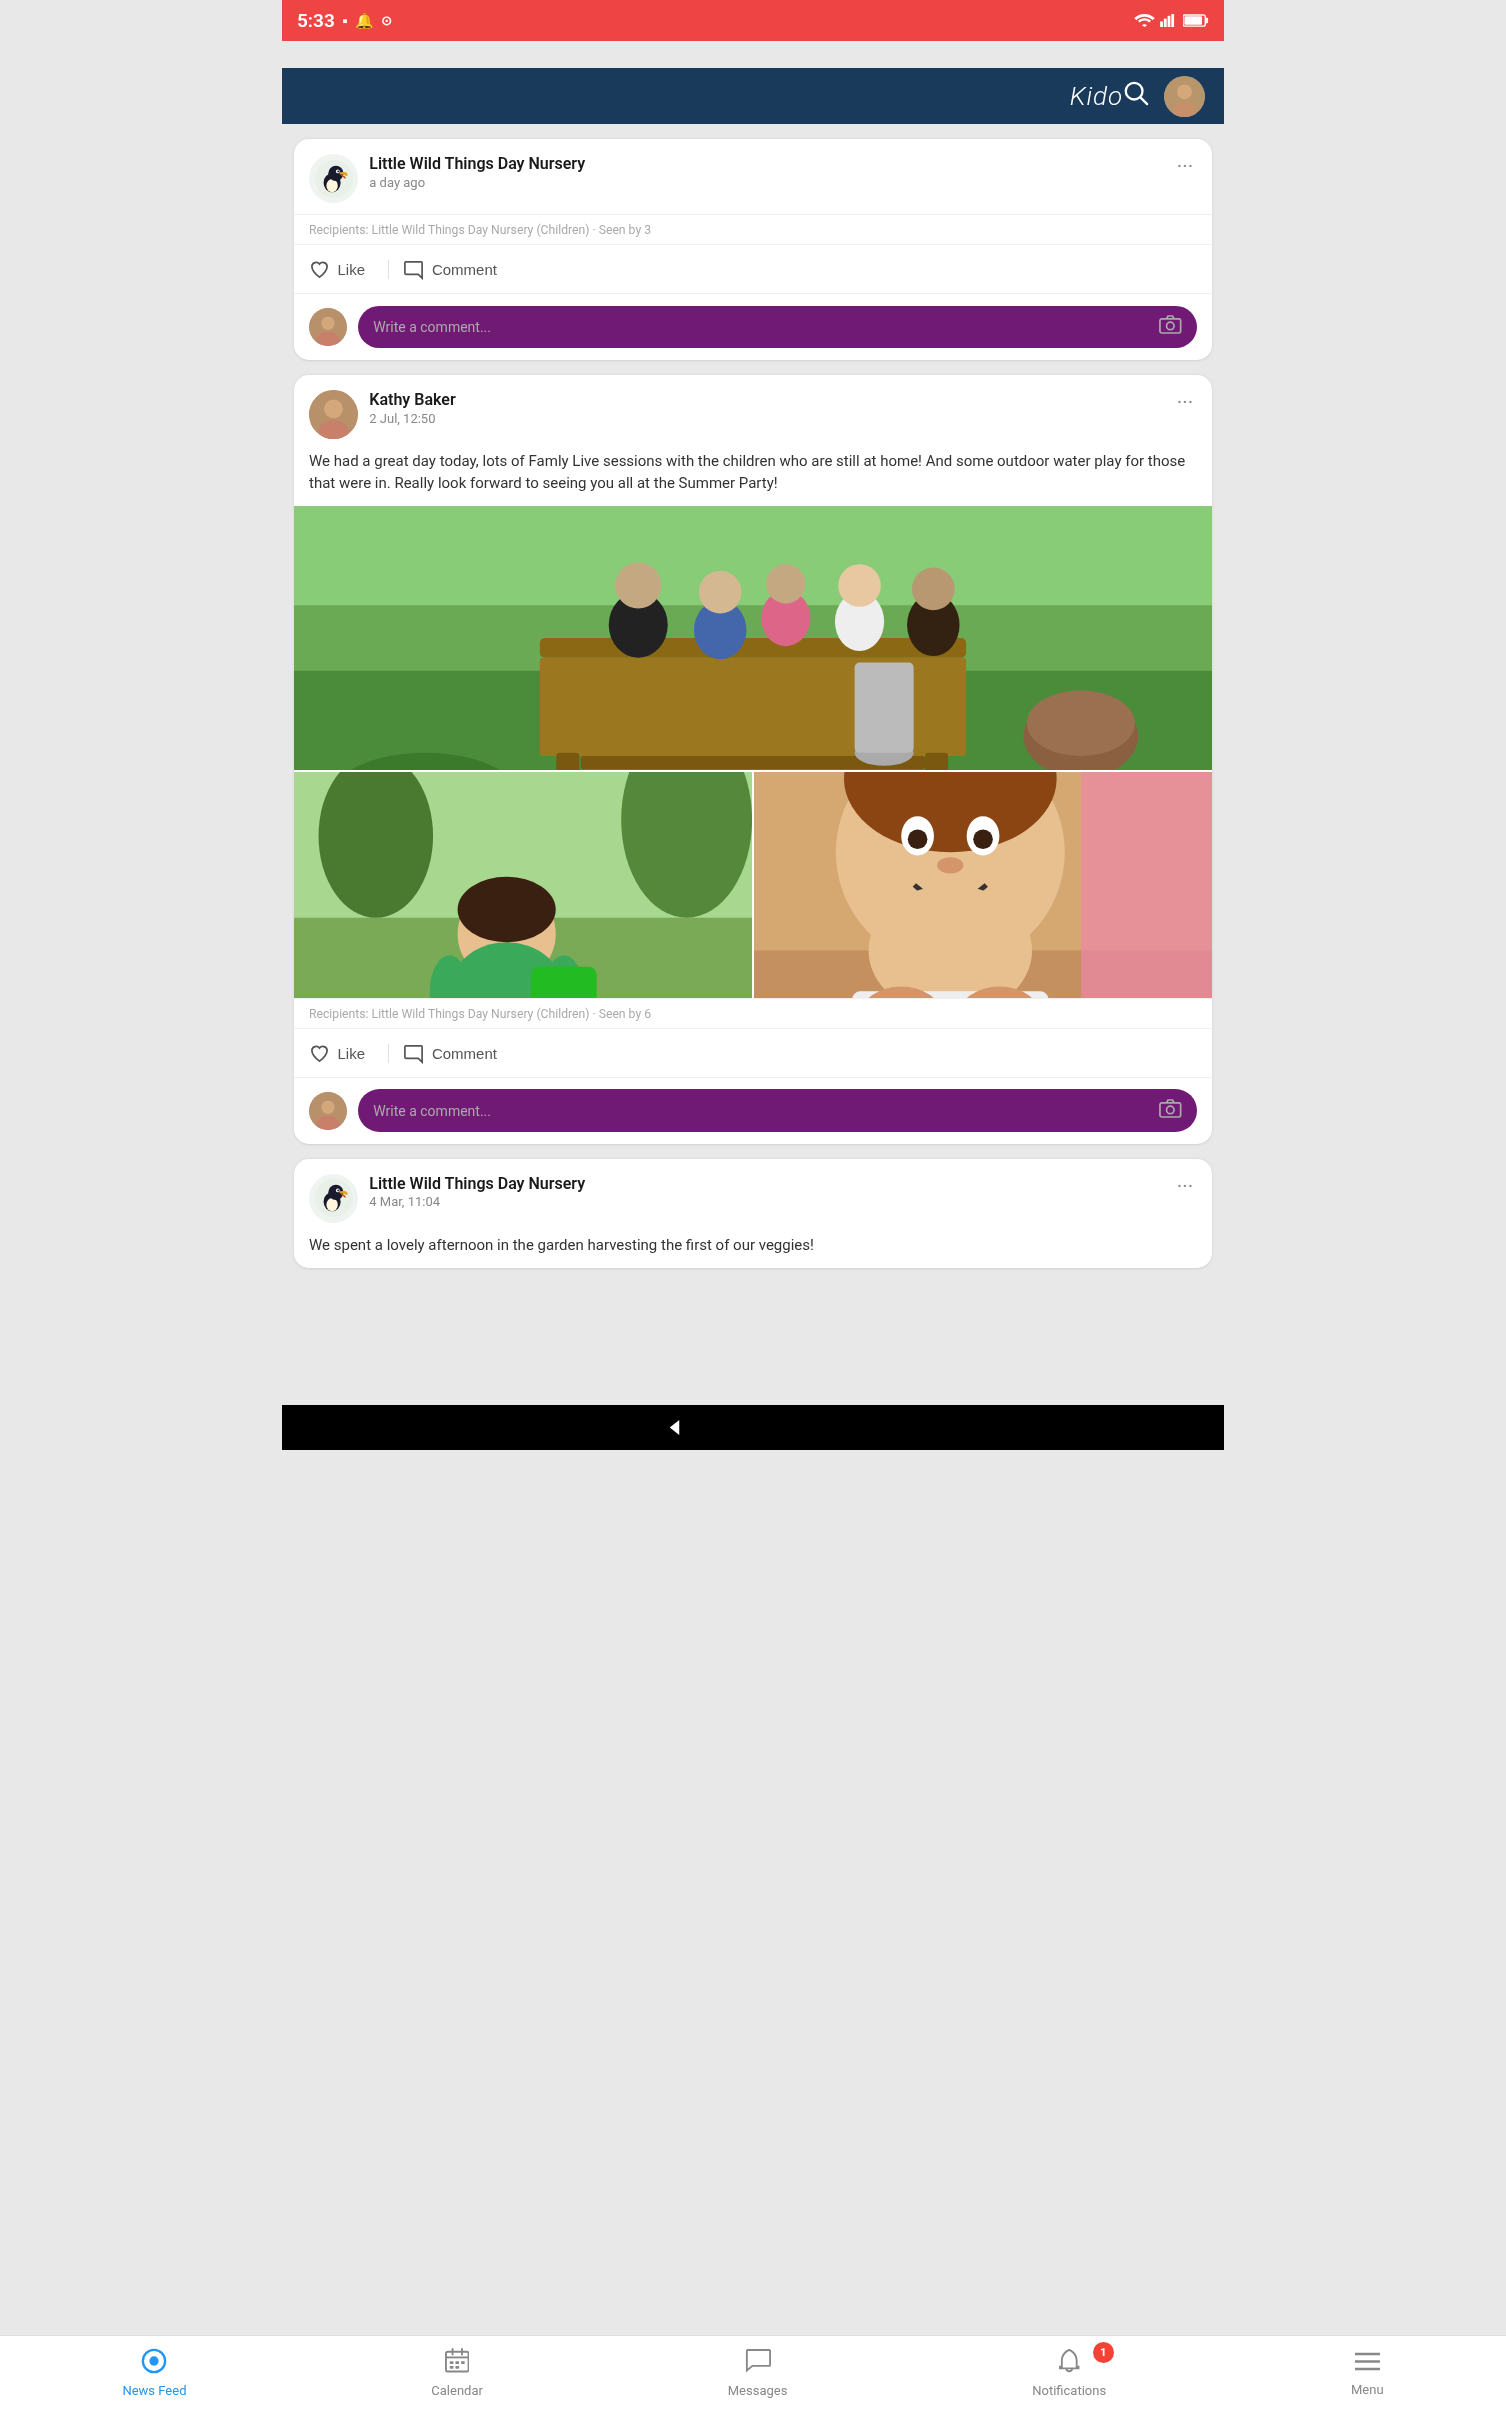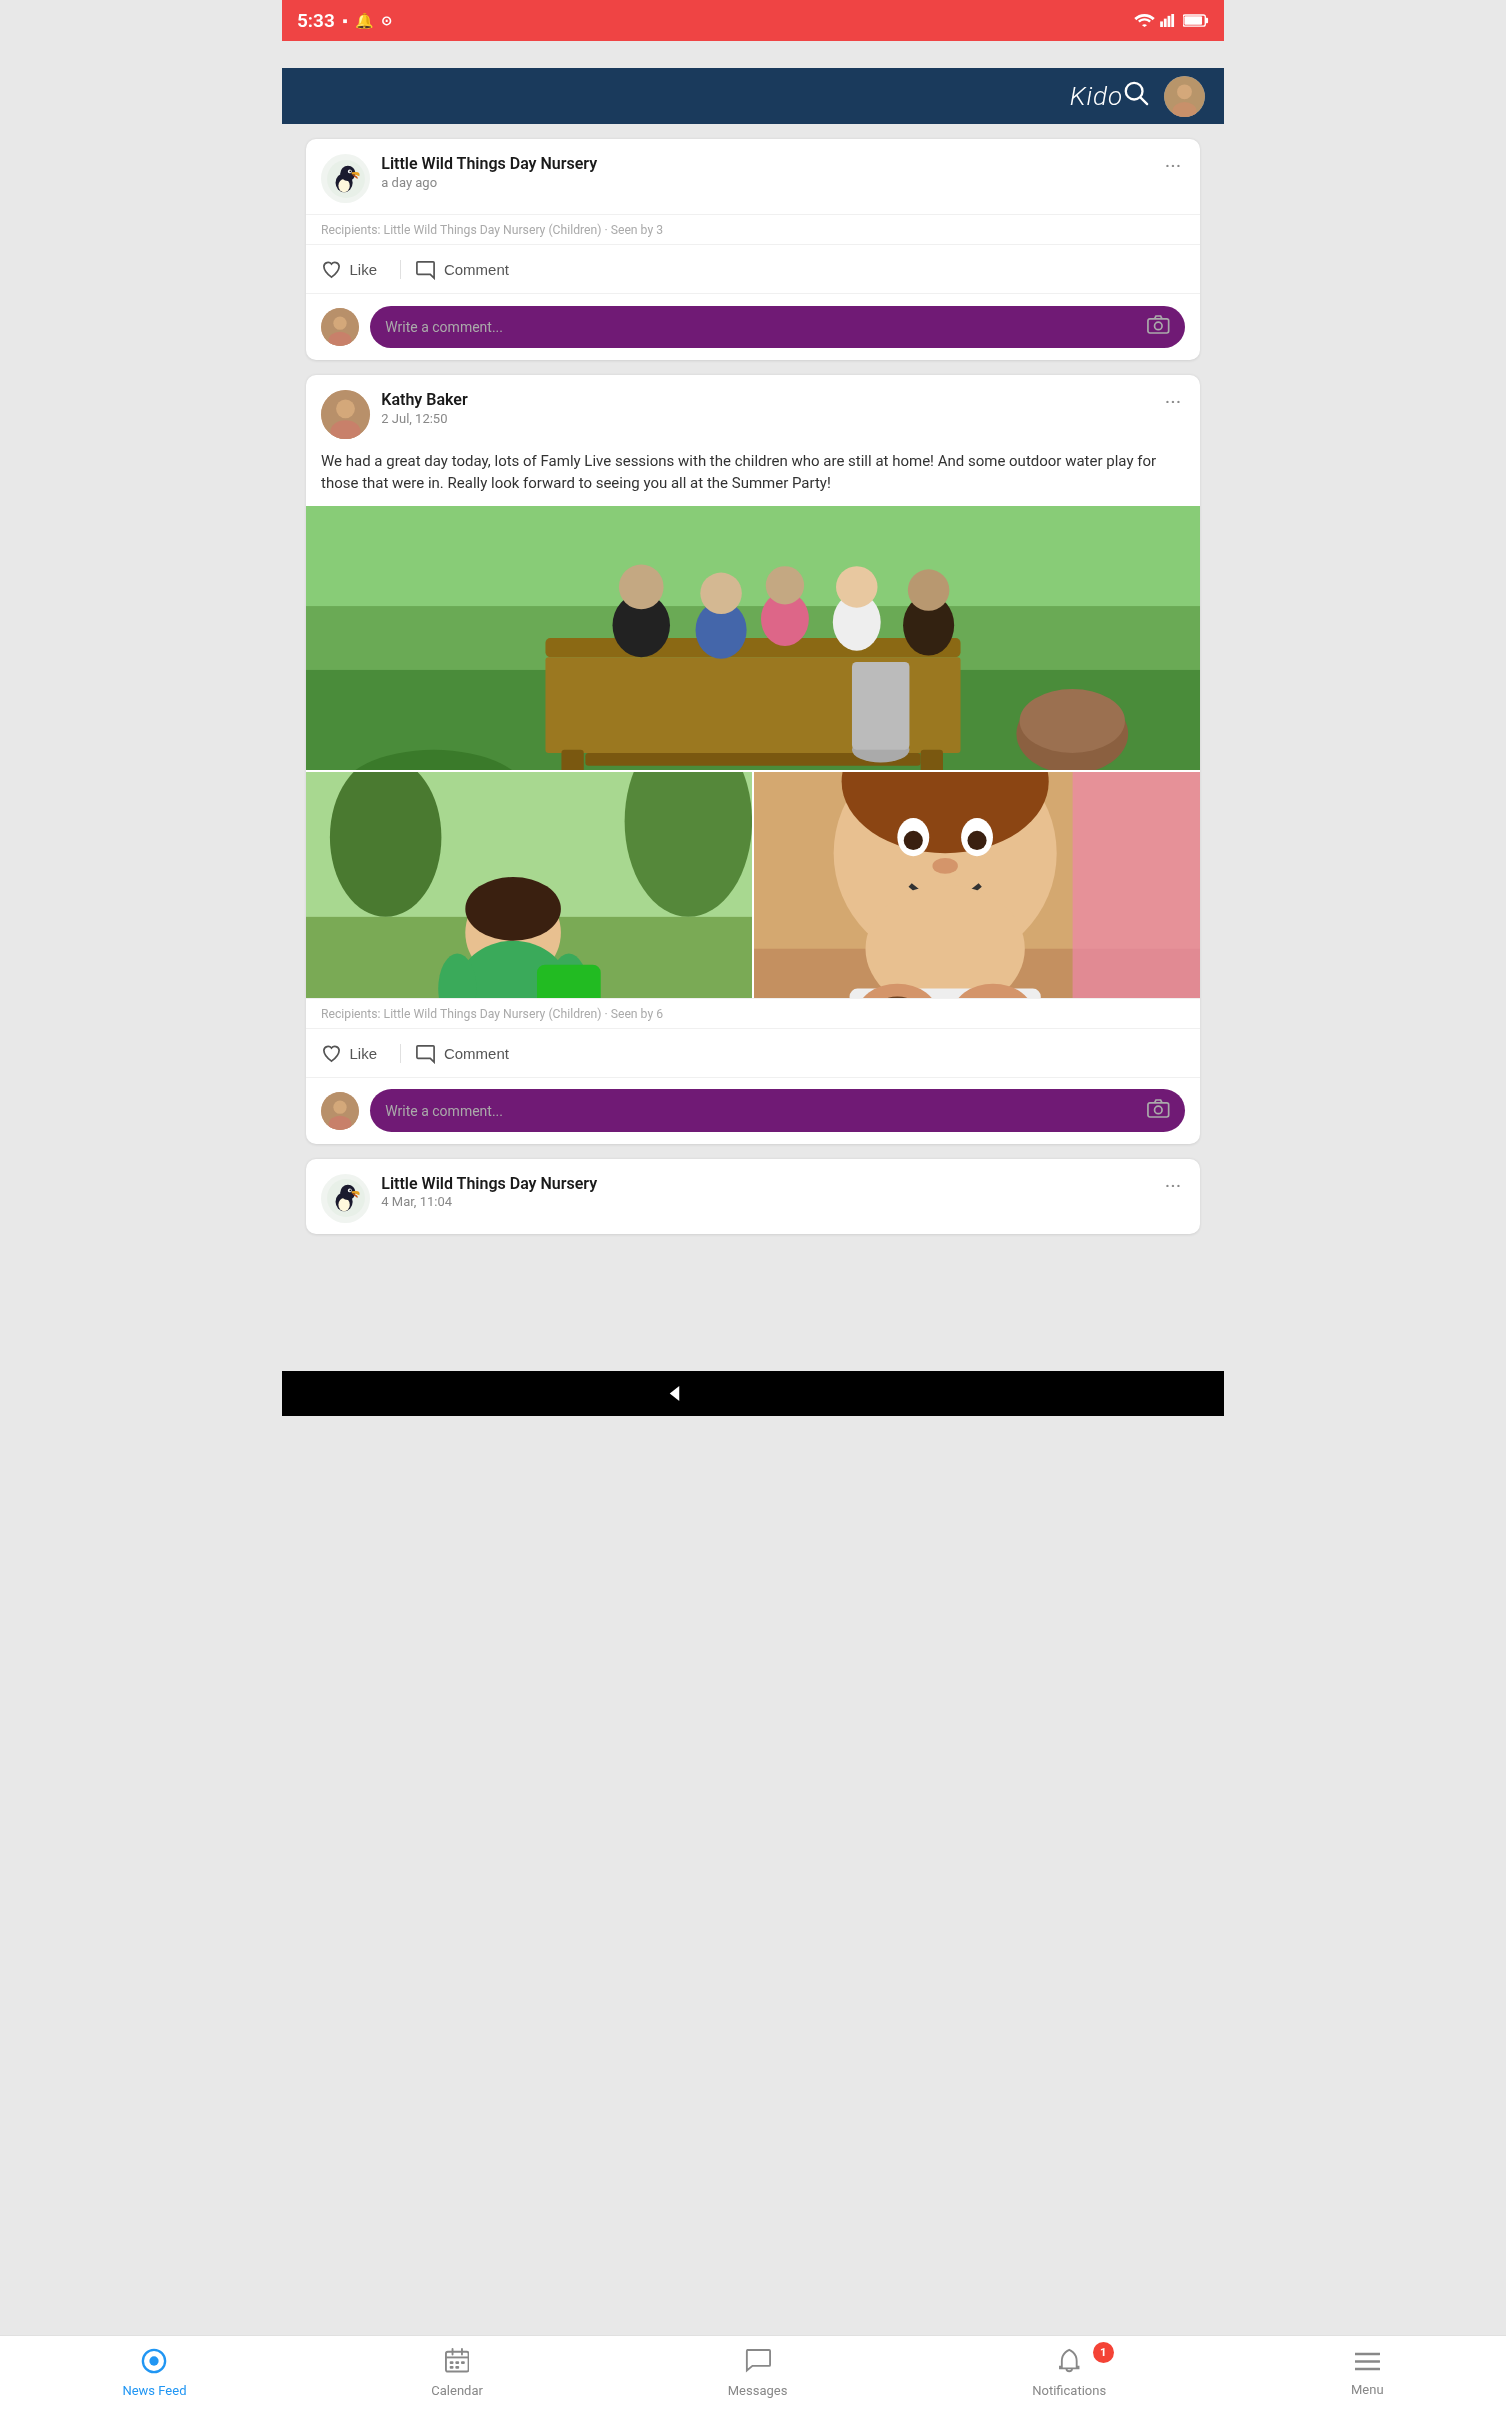--- a/index.html
+++ b/index.html
@@ -63,24 +63,24 @@
     .feed-container {
       padding: 15px 0;
       display: flex;
       flex-direction: column;
       gap: 15px;
     }
 
     
     .post-card {
       background: #fff;
-      border-radius: 10px;
+      border-radius: 15px;
       overflow: hidden;
       box-shadow: 0 0.9px 2.8px rgba(0,0,0,0.1);
-      margin: 0 24px;
+      margin: 0 12px;
     }
     .post-header {
       display: flex;
       align-items: flex-start;
       justify-content: space-between;
       padding: 15px 15px 11.3px;
     }
     .post-header-left { display: flex; align-items: flex-start; gap: 11.3px; }
     .post-meta { display: flex; flex-direction: column; }
     .post-author {
@@ -579,20 +579,23 @@
               <circle cx="24.5" cy="12" r="1" fill="#111"></circle>
             </svg>
           </div>
           <div class="post-meta">
             <span class="post-author">Little Wild Things Day Nursery</span>
             <span class="post-time">4 Mar, 11:04</span>
           </div>
         </div>
         <span class="post-more">···</span>
       </div>
+      <div class="post-content">
+        <span>We spent a lovely afternoon in the garden harvesting the first of our veggies!</span>
+      </div>
     </div>
 
   </div>
 </div>
 
 <div class="bottom-nav">
 
   <div class="nav-item">
     <span class="nav-item-icon active">
       <svg width="26" height="26" viewBox="0 0 28 28">

